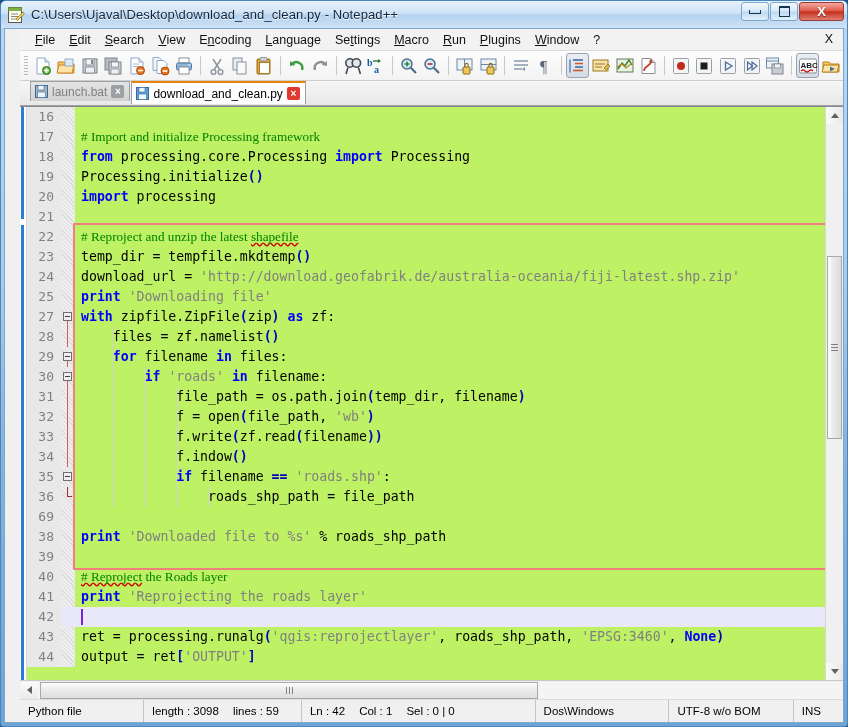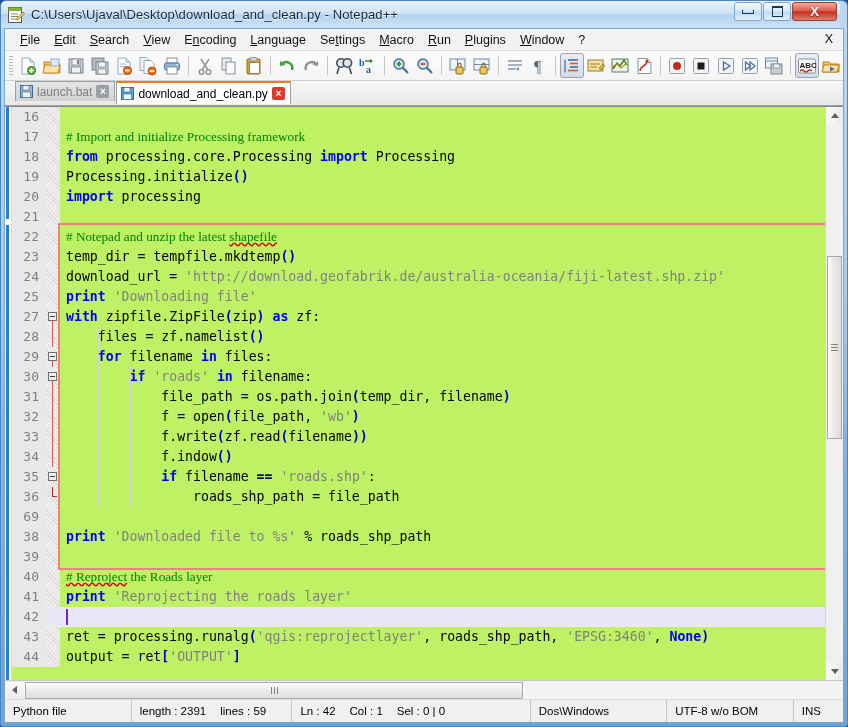--- a/index.html
+++ b/index.html
@@ -16,21 +16,21 @@
 
   
   .win-frame {
     position: absolute; inset: 0;
     background: linear-gradient(180deg,#bcd8f0 0%, #a8cbe9 40%, #88b5dd 60%, #6ea4d4 100%);
     border: 1px solid #4a86c0;
     border-radius: 6px 6px 3px 3px;
     box-sizing: border-box;
   }
   .title-bar {
-    position: absolute; top: 0; left: 0; right: 7px; height: 27px;
+    position: absolute; top: 0; left: 0; right: 0; height: 27px;
     background: linear-gradient(180deg,#e8f2fb 0%, #cfe3f6 45%, #b4d2ef 52%, #cde2f5 100%);
     border-radius: 5px 5px 0 0;
     display: flex; align-items: center;
   }
   .title-icon {
     width: 18px; height: 18px; margin-left: 6px; margin-right: 6px;
     position: relative; flex: none;
   }
   .title-text {
     font-size: 13px; color: #12263c;
@@ -61,21 +61,21 @@
   .win-btn .glyph-min { display:block; width:10px; height:3px; border:1px solid #17354f; border-top:none; }
   .win-btn .glyph-max { display:block; width:9px; height:8px; border:1px solid #17354f; border-top-width:2px; }
 
   
   .client {
     position: absolute;
     left: 3px; top: 27px; right: 3px; bottom: 3px;
     background: #f0f0f0;
     border: 1px solid #7ba7cd;
     box-sizing: border-box;
-    display: flex; flex-direction: column;
+    display: flex; flex-direction: column; padding-left: 15px;
   }
 
   
   .menubar {
     height: 21px; background: #f2f2f2;
     border-bottom: 1px solid #dcdcdc;
     display: flex; align-items: center;
     padding-left: 8px; flex: none;
     position: relative;
   }
@@ -655,21 +655,21 @@
         </div>
 
         <div class="code-scroll">
           <div class="code-area" id="code-area">
               <div class="line"><div class="ln-num">16</div><div class="ln-fold"></div><div class="ln-text"></div></div>
               <div class="line"><div class="ln-num">17</div><div class="ln-fold"></div><div class="ln-text"><span class="t-comment"># Import and initialize Processing framework</span></div></div>
               <div class="line"><div class="ln-num">18</div><div class="ln-fold"></div><div class="ln-text"><span class="t-kw">from</span><span class="t-plain"> processing.core.Processing </span><span class="t-kw">import</span><span class="t-plain"> Processing</span></div></div>
               <div class="line"><div class="ln-num">19</div><div class="ln-fold"></div><div class="ln-text"><span class="t-plain">Processing.initialize</span><span class="t-op">()</span></div></div>
               <div class="line"><div class="ln-num">20</div><div class="ln-fold"></div><div class="ln-text"><span class="t-kw">import</span><span class="t-plain"> processing</span></div></div>
               <div class="line"><div class="ln-num">21</div><div class="ln-fold"></div><div class="ln-text"></div></div>
-              <div class="line"><div class="ln-num">22</div><div class="ln-fold"></div><div class="ln-text"><span class="t-comment"># Notepad and unzip the latest </span><span class="t-comment squiggle">shapefile</span></div></div>
+              <div class="line"><div class="ln-num">22</div><div class="ln-fold"></div><div class="ln-text"><span class="t-comment"># Reproject and unzip the latest </span><span class="t-comment squiggle">shapefile</span></div></div>
               <div class="line"><div class="ln-num">23</div><div class="ln-fold"></div><div class="ln-text"><span class="t-plain">temp_dir = tempfile.mkdtemp</span><span class="t-op">()</span></div></div>
               <div class="line"><div class="ln-num">24</div><div class="ln-fold"></div><div class="ln-text"><span class="t-plain">download_url = </span><span class="t-str">'</span><span class="t-url">http://download.geofabrik.de/australia-oceania/fiji-latest.shp.zip</span><span class="t-str">'</span></div></div>
               <div class="line"><div class="ln-num">25</div><div class="ln-fold"></div><div class="ln-text"><span class="t-kw">print</span><span class="t-plain"> </span><span class="t-str">'Downloading file'</span></div></div>
               <div class="line"><div class="ln-num">27</div><div class="ln-fold"><span class="fold-box"></span><span class="fold-line" style="top: 14px;"></span></div><div class="ln-text"><span class="t-kw">with</span><span class="t-plain"> zipfile.ZipFile</span><span class="t-op">(</span><span class="t-plain">zip</span><span class="t-op">)</span><span class="t-plain"> </span><span class="t-kw">as</span><span class="t-plain"> zf:</span></div></div>
               <div class="line"><div class="ln-num">28</div><div class="ln-fold"><span class="fold-line"></span></div><div class="ln-text"><span class="iguide" style="left: 37.76px;"></span><span class="t-plain">    files = zf.namelist</span><span class="t-op">()</span></div></div>
               <div class="line"><div class="ln-num">29</div><div class="ln-fold"><span class="fold-box"></span><span class="fold-line" style="top: 14px;"></span></div><div class="ln-text"><span class="iguide" style="left: 37.76px;"></span><span class="t-plain">    </span><span class="t-kw">for</span><span class="t-plain"> filename </span><span class="t-kw">in</span><span class="t-plain"> files:</span></div></div>
               <div class="line"><div class="ln-num">30</div><div class="ln-fold"><span class="fold-box"></span><span class="fold-line" style="top: 14px;"></span></div><div class="ln-text"><span class="iguide" style="left: 37.76px;"></span><span class="iguide" style="left: 69.52px;"></span><span class="t-plain">        </span><span class="t-kw">if</span><span class="t-plain"> </span><span class="t-str">'roads'</span><span class="t-plain"> </span><span class="t-kw">in</span><span class="t-plain"> filename:</span></div></div>
               <div class="line"><div class="ln-num">31</div><div class="ln-fold"><span class="fold-line"></span></div><div class="ln-text"><span class="iguide" style="left: 37.76px;"></span><span class="iguide" style="left: 69.52px;"></span><span class="iguide" style="left: 101.28px;"></span><span class="t-plain">            file_path = os.path.join</span><span class="t-op">(</span><span class="t-plain">temp_dir, filename</span><span class="t-op">)</span></div></div>
               <div class="line"><div class="ln-num">32</div><div class="ln-fold"><span class="fold-line"></span></div><div class="ln-text"><span class="iguide" style="left: 37.76px;"></span><span class="iguide" style="left: 69.52px;"></span><span class="iguide" style="left: 101.28px;"></span><span class="t-plain">            f = open</span><span class="t-op">(</span><span class="t-plain">file_path, </span><span class="t-str">'wb'</span><span class="t-op">)</span></div></div>
               <div class="line"><div class="ln-num">33</div><div class="ln-fold"><span class="fold-line"></span></div><div class="ln-text"><span class="iguide" style="left: 37.76px;"></span><span class="iguide" style="left: 69.52px;"></span><span class="iguide" style="left: 101.28px;"></span><span class="t-plain">            f.write</span><span class="t-op">(</span><span class="t-plain">zf.read</span><span class="t-op">(</span><span class="t-plain">filename</span><span class="t-op">))</span></div></div>
@@ -708,21 +708,21 @@
         <div class="hsb-track">
           <div class="hsb-thumb" id="hthumb" style="left: 2px; width: 498px;">
             <span class="thumb-grip-h"></span>
           </div>
         </div>
       </div>
 
       <div class="statusbar">
         <div class="sb-cell" style="width:130px">Python file</div>
         <div class="sb-cell" style="width:165px">
-          <span class="sub">length : 2391</span>
+          <span class="sub">length : 3098</span>
           <span>lines : 59</span>
         </div>
         <div class="sb-cell" style="width:245px">
           <span class="sub">Ln : 42</span>
           <span class="sub">Col : 1</span>
           <span>Sel : 0 | 0</span>
         </div>
         <div class="sb-cell" style="width:140px">Dos\Windows</div>
         <div class="sb-cell" style="width:130px">UTF-8 w/o BOM</div>
         <div class="sb-cell" style="flex:1;border-right:none">

